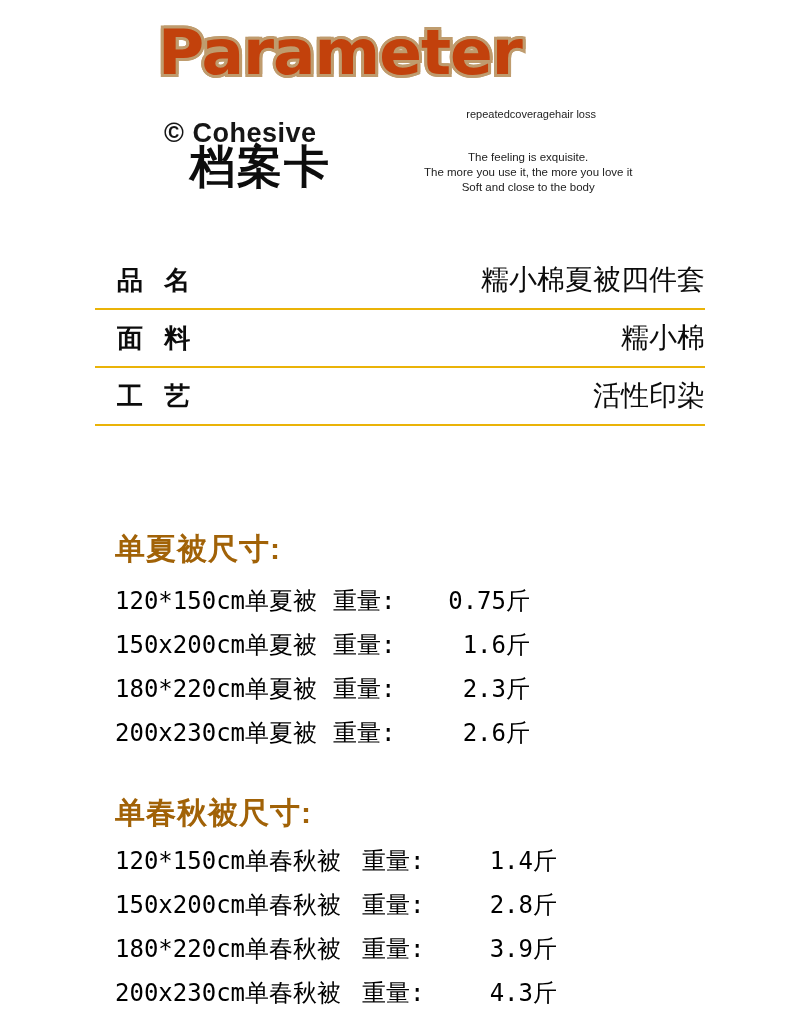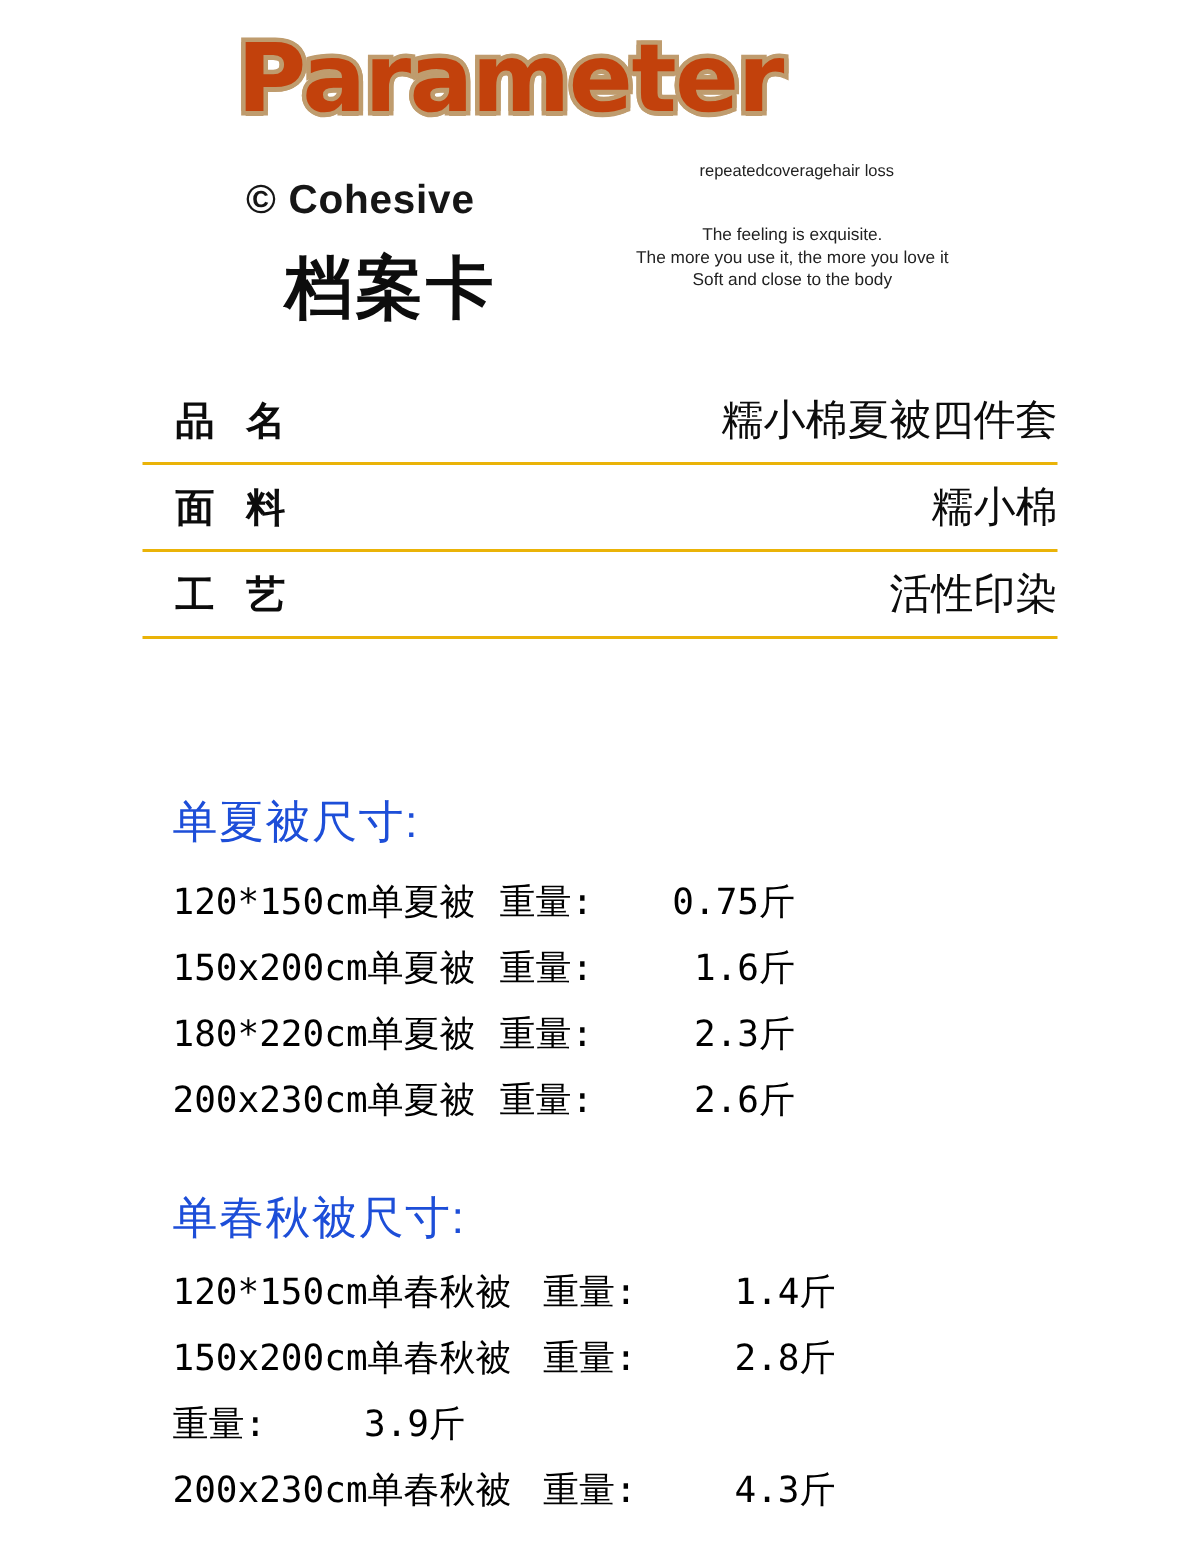--- a/index.html
+++ b/index.html
@@ -19,21 +19,21 @@
     text-shadow:
       3px 0 0 #bf9c6e,-3px 0 0 #bf9c6e,0 3px 0 #bf9c6e,0 -3px 0 #bf9c6e,
       2px 2px 0 #bf9c6e,-2px 2px 0 #bf9c6e,2px -2px 0 #bf9c6e,-2px -2px 0 #bf9c6e;
     white-space:nowrap;
   }
   .brand{
     position:absolute;left:164px;top:118px;
     font-size:27px;font-weight:600;letter-spacing:.5px;color:#161616;
   }
   .card-name{
-    position:absolute;left:190px;top:162px;
+    position:absolute;left:190px;top:137px;
     font-size:45px;font-weight:700;color:#0d0d0d;letter-spacing:2px;
   }
   .feature-tags{
     position:absolute;left:424px;top:108px;width:172px;
     display:flex;justify-content:flex-end;
     font-size:11px;color:#222;
   }
   .tagline{
     position:absolute;left:424px;top:150px;
     font-size:11.5px;line-height:15px;color:#222;text-align:center;
@@ -45,21 +45,21 @@
     display:flex;justify-content:space-between;align-items:center;
     border-bottom:2px solid #eab308;
   }
   .spec-label{font-size:26px;font-weight:700;word-spacing:14px;color:#0c0c0c;padding-left:22px;}
   .spec-value{font-size:28px;font-weight:500;color:#0c0c0c;}
   
   .size-section{position:absolute;left:115px;}
   .size-section.sec1{top:532px;}
   .size-section.sec2{top:796px;}
   .size-heading{
-    font-size:30px;font-weight:400;line-height:34px;color:#1d4ed8;
+    font-size:30px;font-weight:700;line-height:34px;color:#a16207;
     letter-spacing:1px;
   }
   .sec1 .size-heading{margin-bottom:19px;}
   .sec2 .size-heading{margin-bottom:15px;}
   .size-row{
     display:flex;align-items:flex-start;height:44px;
     font-family:"DejaVu Sans Mono","Liberation Mono",monospace;
     font-size:24px;color:#000;white-space:nowrap;
   }
   .size-col{}
@@ -136,20 +136,21 @@
     <span class="size-col">120*150cm单春秋被</span>
     <span class="wl-col">重量:</span>
     <span class="val-col">1.4斤</span>
   </div>
   <div class="size-row">
     <span class="size-col">150x200cm单春秋被</span>
     <span class="wl-col">重量:</span>
     <span class="val-col">2.8斤</span>
   </div>
   <div class="size-row">
+    <span class="size-col">180*220cm单春秋被</span>
     <span class="wl-col">重量:</span>
     <span class="val-col">3.9斤</span>
   </div>
   <div class="size-row">
     <span class="size-col">200x230cm单春秋被</span>
     <span class="wl-col">重量:</span>
     <span class="val-col">4.3斤</span>
   </div>
 </div>
 

